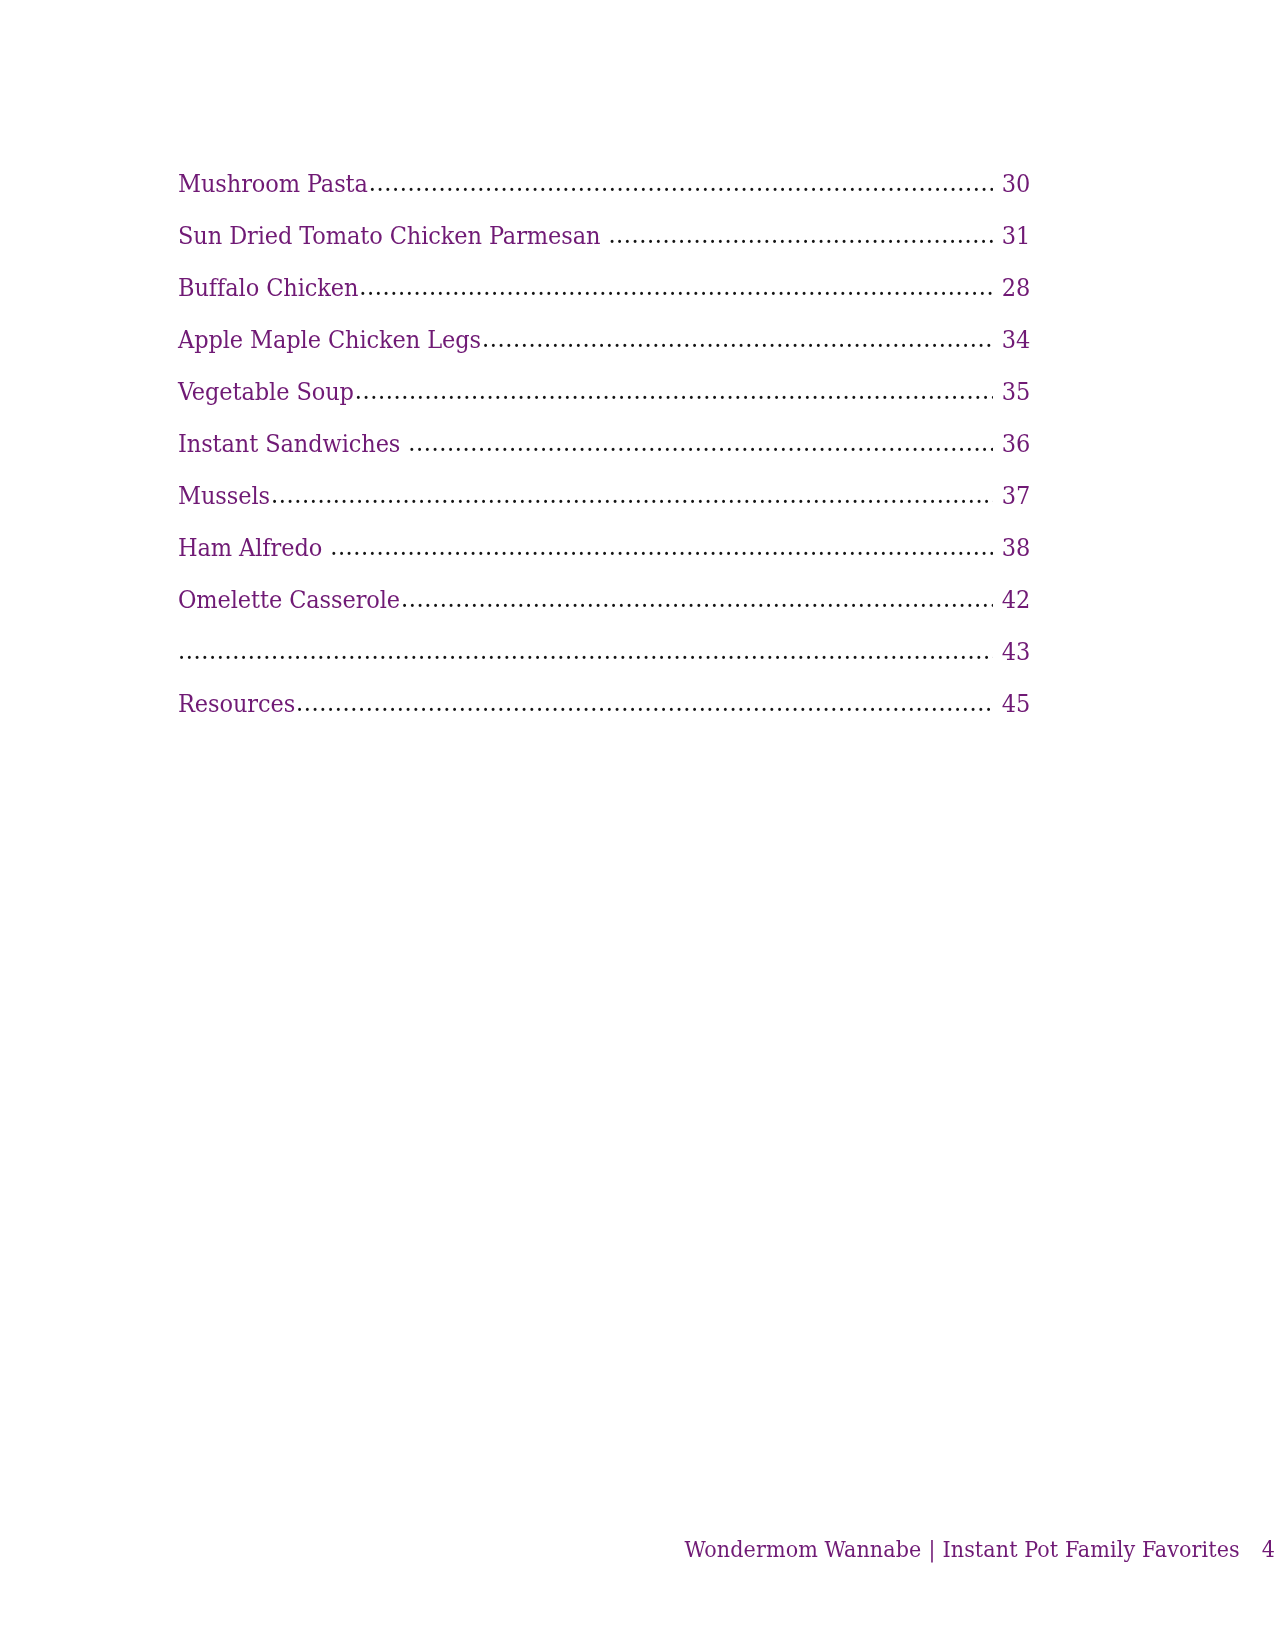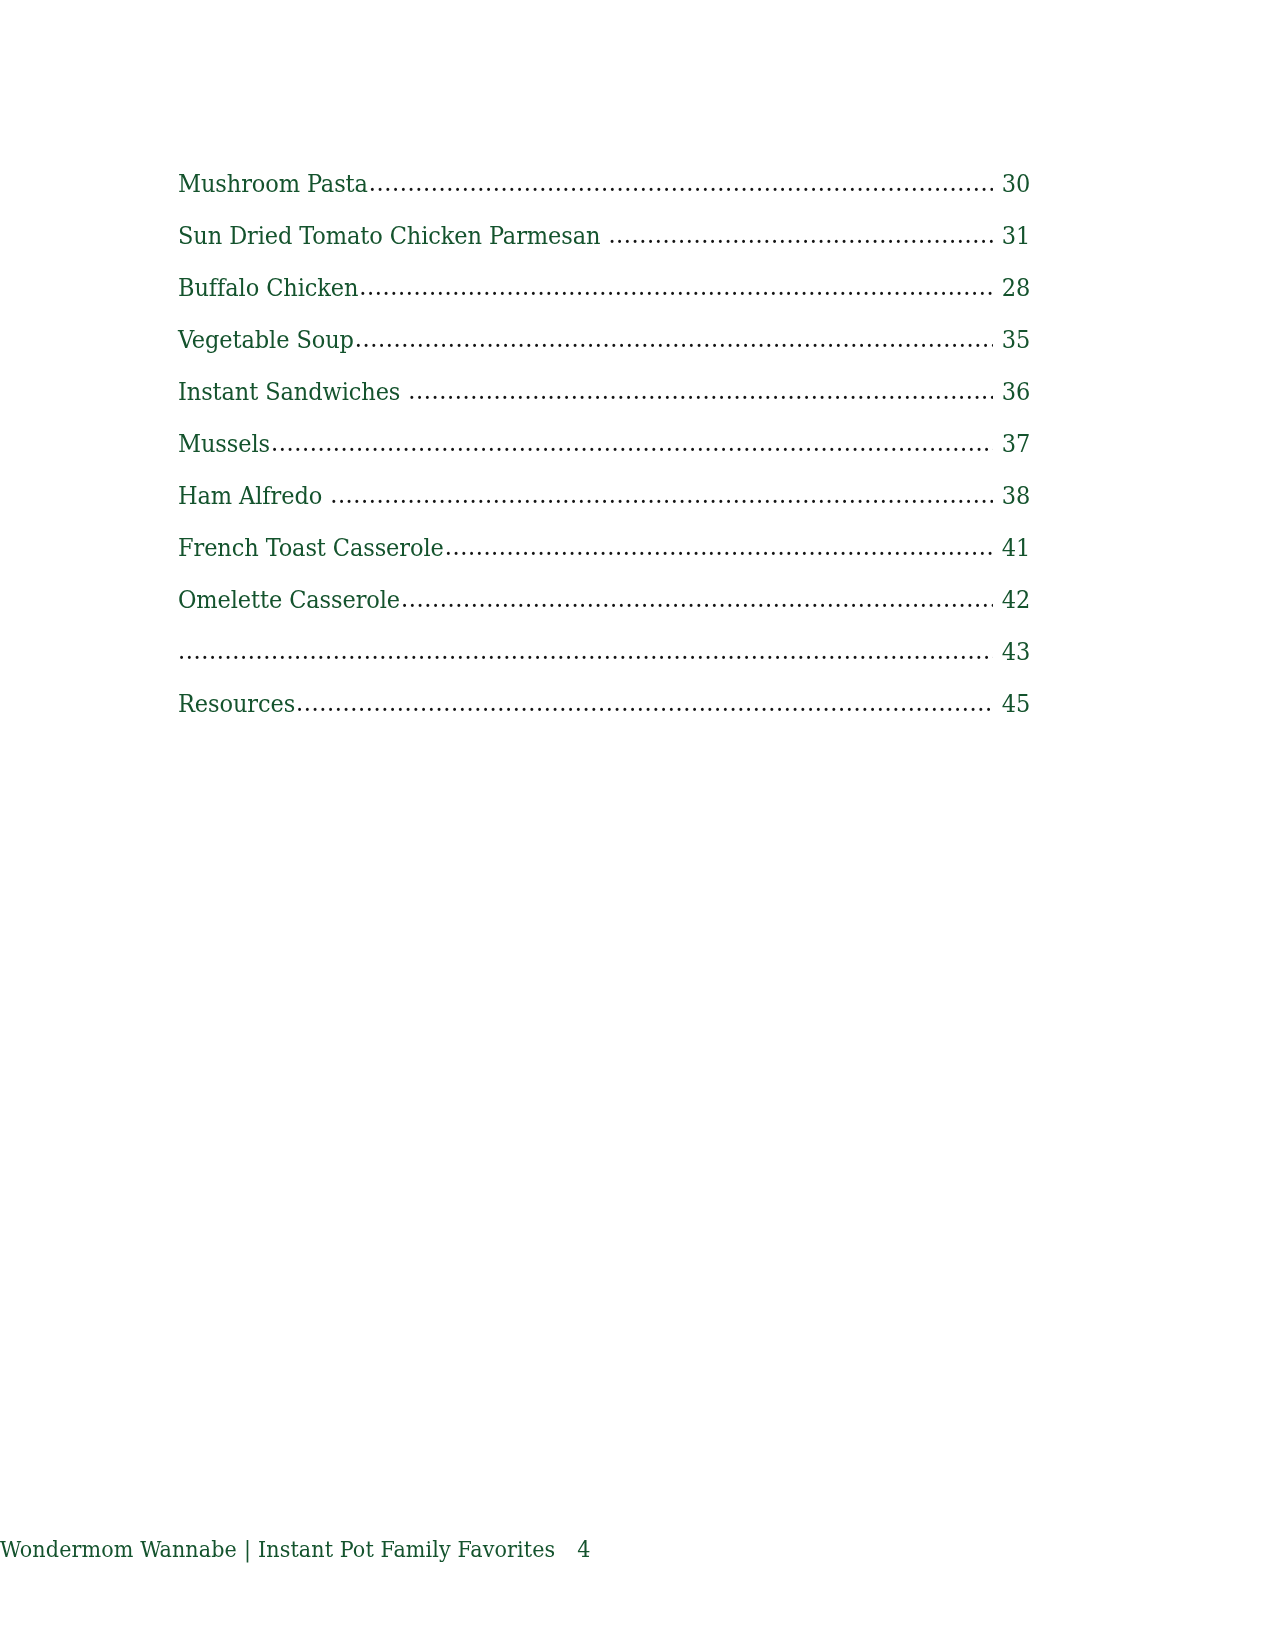--- a/index.html
+++ b/index.html
@@ -8,21 +8,21 @@
     background: #ffffff;
   }
   .page {
     position: relative;
     width: 1275px;
     height: 1650px;
     background: #ffffff;
     margin: 0 auto;
     overflow: hidden;
     font-family: "DejaVu Serif", "Liberation Serif", serif;
-    color: #14532d;
+    color: #701a75;
     box-sizing: border-box;
   }
 
   .toc {
     position: absolute;
     left: 178px;
     top: 158px;
     width: 858px;
   }
 
@@ -68,21 +68,21 @@
   }
 
   
   .toc-entry.gap .toc-title { padding-right: 8px; }
 
   .footer {
     position: absolute;
     left: 0;
     top: 1534px;
     width: 1275px;
-    text-align: left;
+    text-align: right;
   }
   .footer-inner {
     display: inline-block;
     font-size: 23px;
     line-height: 30px;
     letter-spacing: 0.1px;
     white-space: nowrap;
     font-stretch: condensed;
   }
   .footer-sep {
@@ -110,43 +110,43 @@
         <span class="toc-title">Sun Dried Tomato Chicken Parmesan</span>
         <span class="toc-leader"></span>
         <span class="toc-page">31</span>
       </div>
       <div class="toc-entry">
         <span class="toc-title">Buffalo Chicken</span>
         <span class="toc-leader"></span>
         <span class="toc-page">28</span>
       </div>
       <div class="toc-entry">
+        <span class="toc-title">Apple Maple Chicken Legs</span>
+        <span class="toc-leader"></span>
+        <span class="toc-page">34</span>
+      </div>
+      <div class="toc-entry">
         <span class="toc-title">Vegetable Soup</span>
         <span class="toc-leader"></span>
         <span class="toc-page">35</span>
       </div>
       <div class="toc-entry gap">
         <span class="toc-title">Instant Sandwiches</span>
         <span class="toc-leader"></span>
         <span class="toc-page">36</span>
       </div>
       <div class="toc-entry">
         <span class="toc-title">Mussels</span>
         <span class="toc-leader"></span>
         <span class="toc-page">37</span>
       </div>
       <div class="toc-entry gap">
         <span class="toc-title">Ham Alfredo</span>
         <span class="toc-leader"></span>
         <span class="toc-page">38</span>
-      </div>
-      <div class="toc-entry">
-        <span class="toc-title">French Toast Casserole</span>
-        <span class="toc-leader"></span>
-        <span class="toc-page">41</span>
       </div>
       <div class="toc-entry">
         <span class="toc-title">Omelette Casserole</span>
         <span class="toc-leader"></span>
         <span class="toc-page">42</span>
       </div>
       <div class="toc-entry gap">
         <span class="toc-leader"></span>
         <span class="toc-page">43</span>
       </div>

